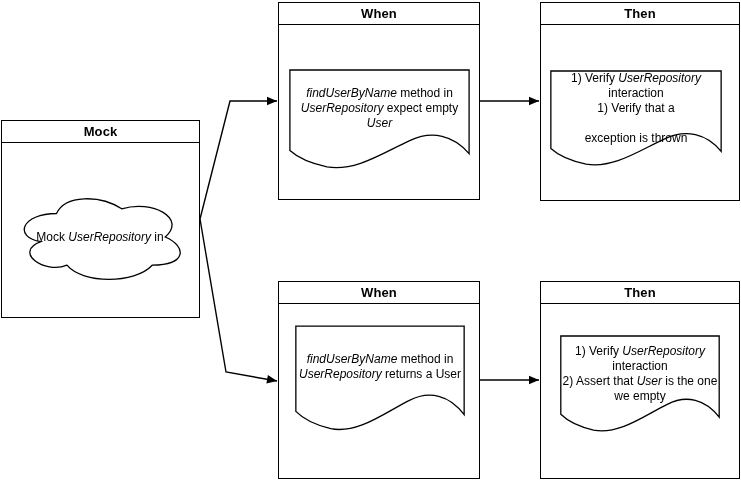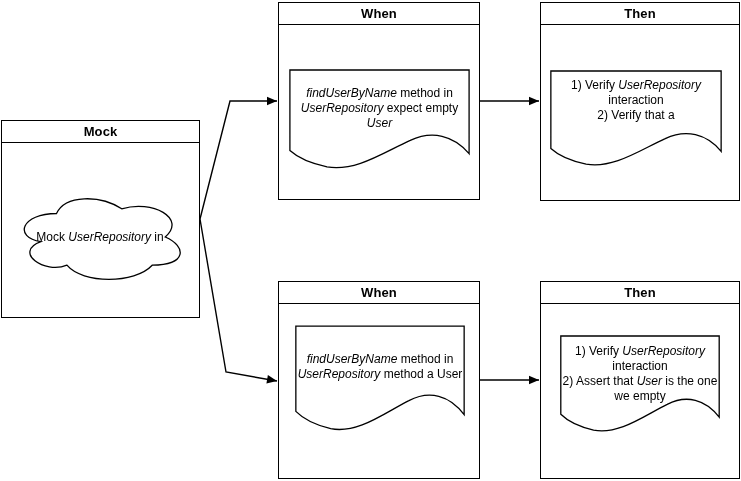--- a/index.html
+++ b/index.html
@@ -168,33 +168,33 @@
   </div>
 
   <div class="shape" id="note-then-top">
     <svg viewBox="0 0 200 100" preserveAspectRatio="none" xmlns="http://www.w3.org/2000/svg">
       <path d="M1,1 L199,1 L199,83
            C 182,65 158,60 134,70
            C 106,81 74,101 42,96
            C 26,93 11,88 1,80 Z"></path>
     </svg>
     <div class="note-text">
-        <span><span>1) Verify </span><span class="it">UserRepository</span><br><span>interaction</span><br><span>2) Verify that a</span><br><br></span>
+        <span><span>1) Verify </span><span class="it">UserRepository</span><br><span>interaction</span><br><span>1) Verify that a</span><br><br><span>exception is thrown</span></span>
       </div>
   </div>
 
   <div class="shape" id="note-when-bottom">
     <svg viewBox="0 0 200 100" preserveAspectRatio="none" xmlns="http://www.w3.org/2000/svg">
       <path d="M1,1 L199,1 L199,83
            C 182,65 158,60 134,70
            C 106,81 74,101 42,96
            C 26,93 11,88 1,80 Z"></path>
     </svg>
     <div class="note-text">
-        <span><span class="it">findUserByName</span><span> method in</span><br><span class="it">UserRepository</span><span> method a User</span></span>
+        <span><span class="it">findUserByName</span><span> method in</span><br><span class="it">UserRepository</span><span> returns a User</span></span>
       </div>
   </div>
 
   <div class="shape" id="note-then-bottom">
     <svg viewBox="0 0 200 100" preserveAspectRatio="none" xmlns="http://www.w3.org/2000/svg">
       <path d="M1,1 L199,1 L199,83
            C 182,65 158,60 134,70
            C 106,81 74,101 42,96
            C 26,93 11,88 1,80 Z"></path>
     </svg>

